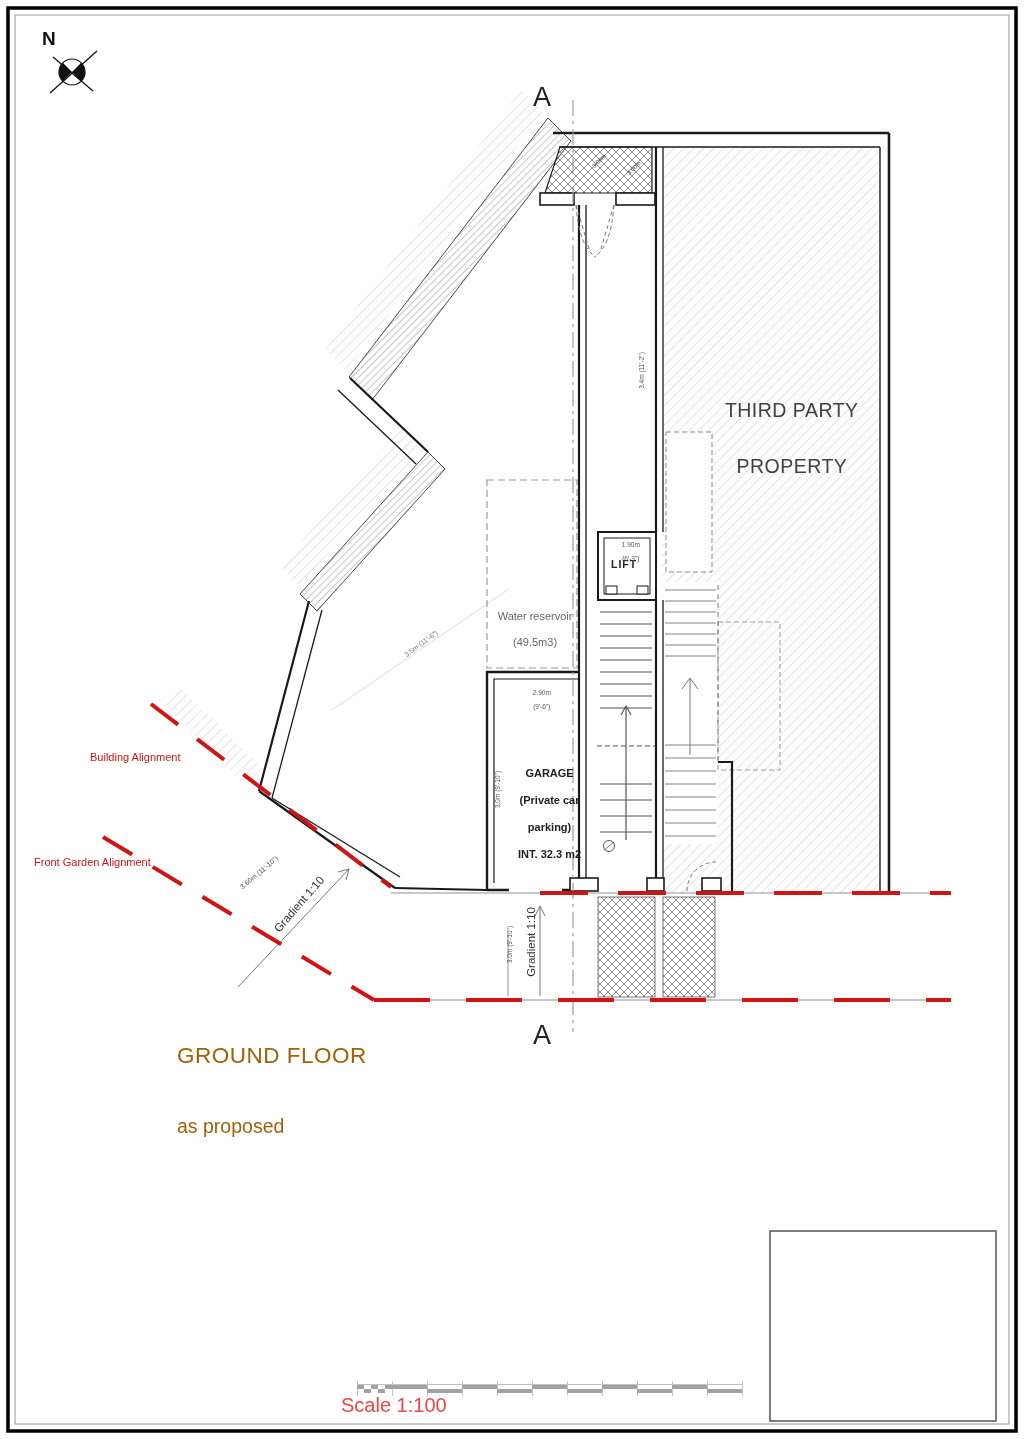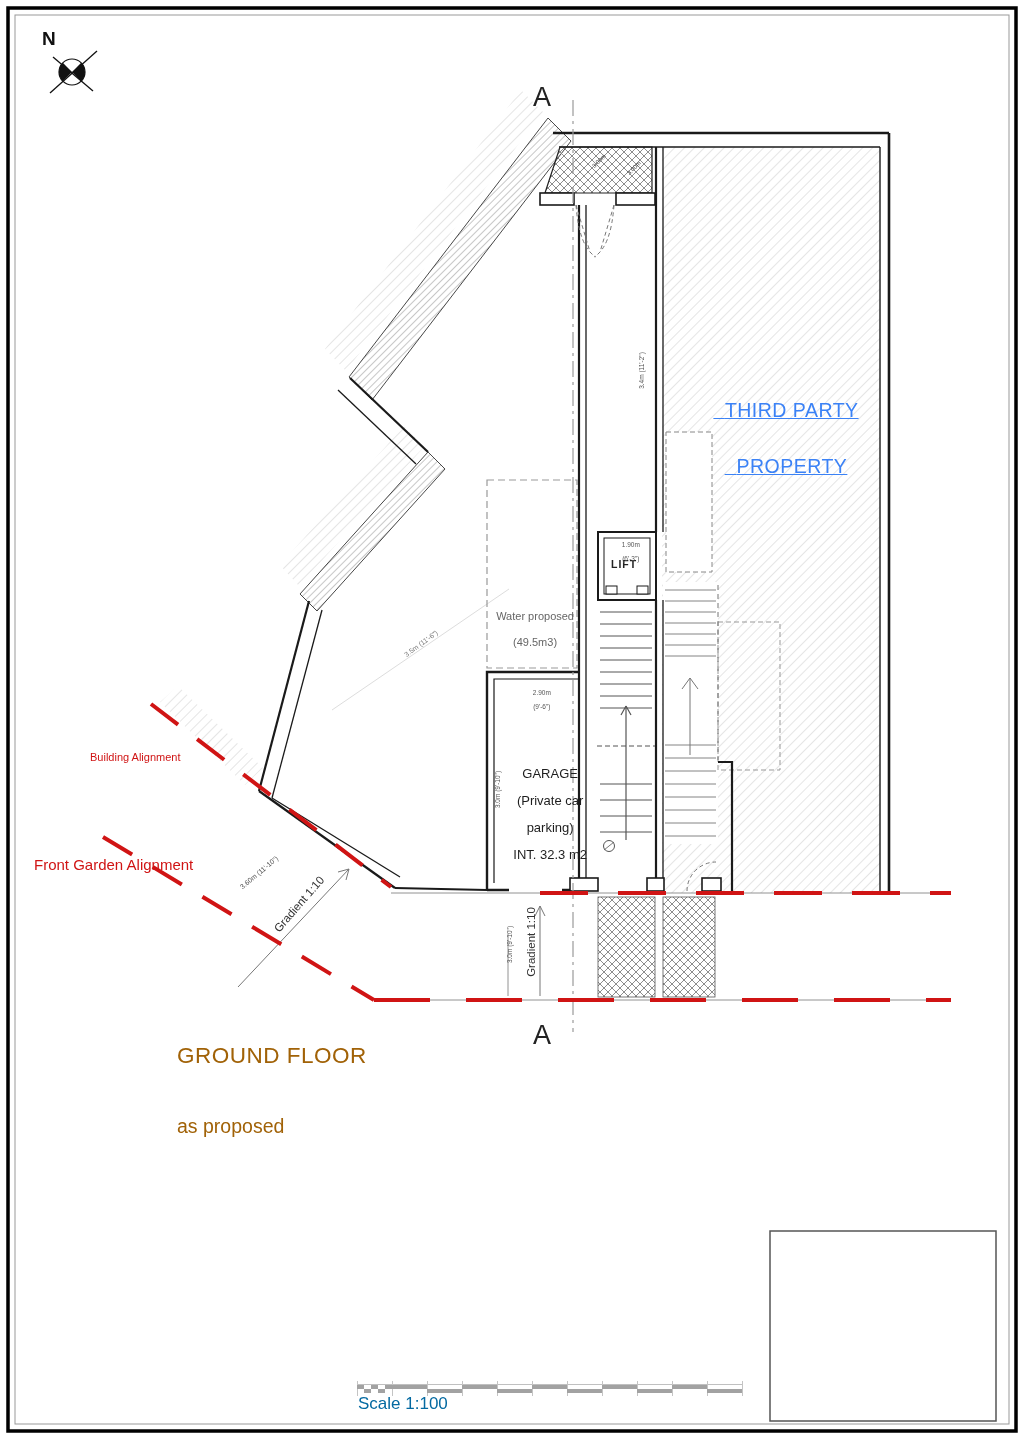--- a/index.html
+++ b/index.html
@@ -4,59 +4,59 @@
 <style>
   html,body{margin:0;padding:0;background:#fff;}
   .sheet{position:relative;width:1024px;height:1439px;background:#fff;
          font-family:"Liberation Sans",sans-serif;overflow:hidden;}
   svg.plan{position:absolute;left:0;top:0;}
   .lbl{position:absolute;color:#2e2e2e;white-space:pre;}
   .n-label{left:42px;top:28px;font-size:19px;font-weight:600;color:#111;}
   .a-top{left:533px;top:82px;font-size:27px;color:#222;}
   .a-bot{left:533px;top:1020px;font-size:27px;color:#222;}
   .third-party{left:676px;top:368px;width:220px;text-align:center;font-size:19.5px;
-               letter-spacing:.5px;line-height:28px;color:#3b82f6;text-decoration:underline;}
+               letter-spacing:.5px;line-height:28px;color:#404040;}
   .water{left:466px;top:597px;width:132px;text-align:center;font-size:11px;color:#666;line-height:13px;}
   .ph{left:332px;top:681px;width:145px;text-align:center;font-size:11px;font-weight:bold;
       line-height:13.5px;color:#1e1e1e;}
-  .gar{left:489px;top:753px;width:115px;text-align:center;font-size:13px;font-weight:normal;
+  .gar{left:489px;top:753px;width:115px;text-align:center;font-size:11px;font-weight:bold;
       line-height:13.5px;color:#1e1e1e;}
   .lift{left:611px;top:558px;font-size:10.5px;font-weight:600;letter-spacing:1px;color:#222;}
   .tiny{font-size:6.5px;color:#555;text-align:center;line-height:7px;}
   .lift-dim{left:604px;top:534px;width:50px;}
   .gar-dim-top{left:512px;top:682px;width:56px;}
   .rot{transform-origin:center;}
   .gar-dim-left{left:477px;top:786px;width:40px;transform:rotate(-90deg);}
   .cor-dim{left:621px;top:367px;width:40px;transform:rotate(-90deg);}
   .ramp-dim{left:484px;top:941px;width:50px;transform:rotate(-90deg);}
   .diag-dim{left:396px;top:640px;width:50px;transform:rotate(-36deg);font-size:7px;color:#777;text-align:center;}
   .bl-dim{left:231px;top:869px;width:56px;transform:rotate(-40deg);font-size:7px;color:#555;text-align:center;}
   .ent-a{left:584px;top:158px;width:30px;transform:rotate(-45deg);font-size:6px;color:#444;text-align:center;}
   .ent-b{left:619px;top:165px;width:30px;transform:rotate(-45deg);font-size:6px;color:#444;text-align:center;}
   .grad-l{left:257px;top:898px;width:84px;transform:rotate(-49deg);font-size:11.5px;color:#333;text-align:center;}
   .grad-r{left:489px;top:936px;width:84px;transform:rotate(-90deg);font-size:11.5px;color:#333;text-align:center;}
   .red{color:#d01414;}
   .bld-al{left:90px;top:751px;font-size:11px;}
-  .fg-al{left:34px;top:856px;font-size:15px;}
+  .fg-al{left:34px;top:856px;font-size:11px;}
   .title{left:177px;top:1007px;color:#a16207;}
   .title .t1{display:block;font-size:22.5px;letter-spacing:.5px;}
   .title .t2{display:block;font-size:19.5px;margin-top:10px;}
   .sticks{position:absolute;left:350px;top:1358px;width:412px;height:20px;color:#a9a9a9;font-size:13px;}
   .sticks span{position:absolute;transform:translateX(-50%);}
   .sticks span:nth-child(1){left:7px;}  .sticks span:nth-child(2){left:42px;}
   .sticks span:nth-child(3){left:77px;} .sticks span:nth-child(4){left:112px;}
   .sticks span:nth-child(5){left:147px;}.sticks span:nth-child(6){left:182px;}
   .sticks span:nth-child(7){left:217px;}.sticks span:nth-child(8){left:252px;}
   .sticks span:nth-child(9){left:287px;}.sticks span:nth-child(10){left:322px;}
   .sticks span:nth-child(11){left:357px;}.sticks span:nth-child(12){left:392px;}
   .sbar{position:absolute;left:357px;top:1384px;width:385px;height:8px;border-top:1px solid #c0c0c0;}
   .sbar i{position:absolute;width:1px;height:15px;background:#c4c4c4;top:-4px;}
   .sbar b{position:absolute;height:4px;background:#a2a2a2;width:35px;}
   .sbar b.t{top:0;} .sbar b.b{top:4px;} .sbar b.x{width:7px;}
-  .scale-text{left:358px;top:1394px;font-size:17px;color:#0369a1;}
+  .scale-text{left:341px;top:1394px;font-size:20px;color:#ef4444;}
 </style>
 </head>
 <body>
 
 <div class="sheet">
 
 <svg class="plan" width="1024" height="1439" viewBox="0 0 1024 1439">
   <defs>
     <pattern id="hW" width="5" height="5" patternUnits="userSpaceOnUse" patternTransform="rotate(45)">
       <line x1="0" y1="0" x2="0" y2="5" stroke="#8f8f8f" stroke-width="1"></line>
@@ -195,21 +195,21 @@
 <div class="lbl n-label">N</div>
 <div class="lbl a-top">A</div>
 <div class="lbl a-bot">A</div>
 
 <div class="lbl third-party">
   <span>THIRD PARTY</span><br>
   <span>PROPERTY</span>
 </div>
 
 <div class="lbl water">
-  <span>Water proposed</span><br>
+  <span>Water reservoir</span><br>
   <span>(49.5m3)</span>
 </div>
 
 
 <div class="lbl gar">
   <span>GARAGE</span><br>
   <span>(Private car</span><br>
   <span>parking)</span><br>
   <span>INT. 32.3 m2</span>
 </div>

